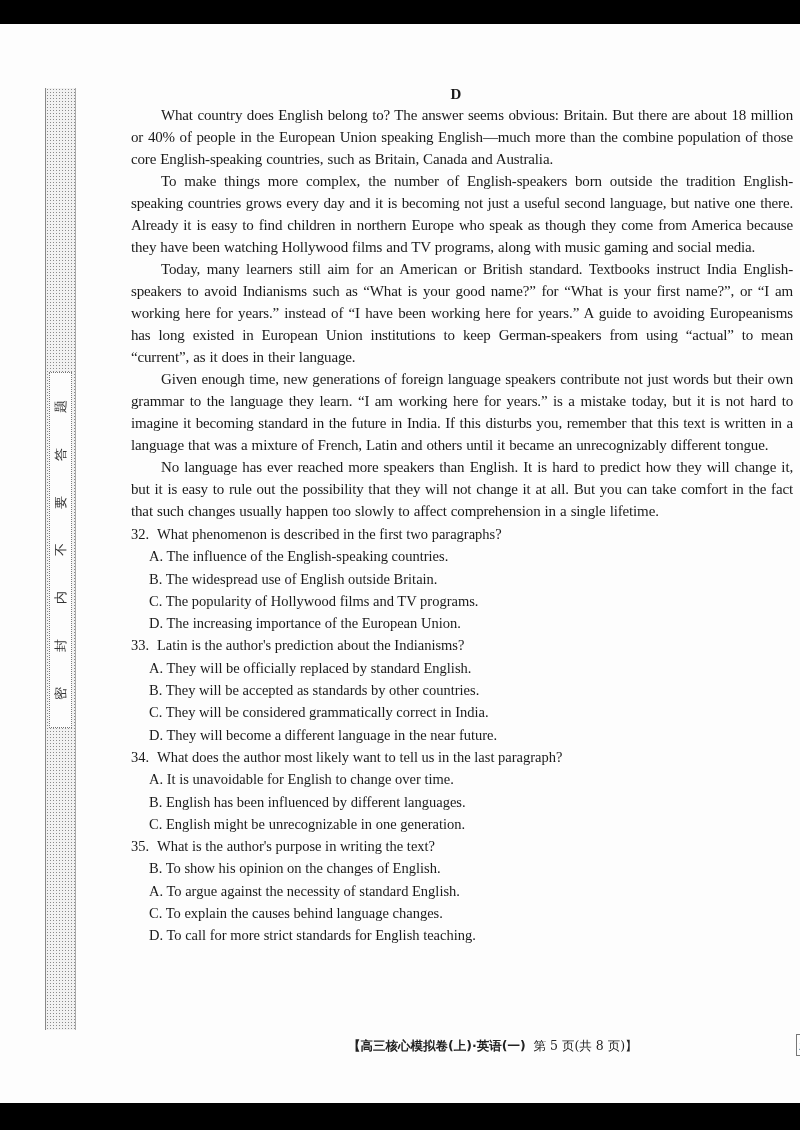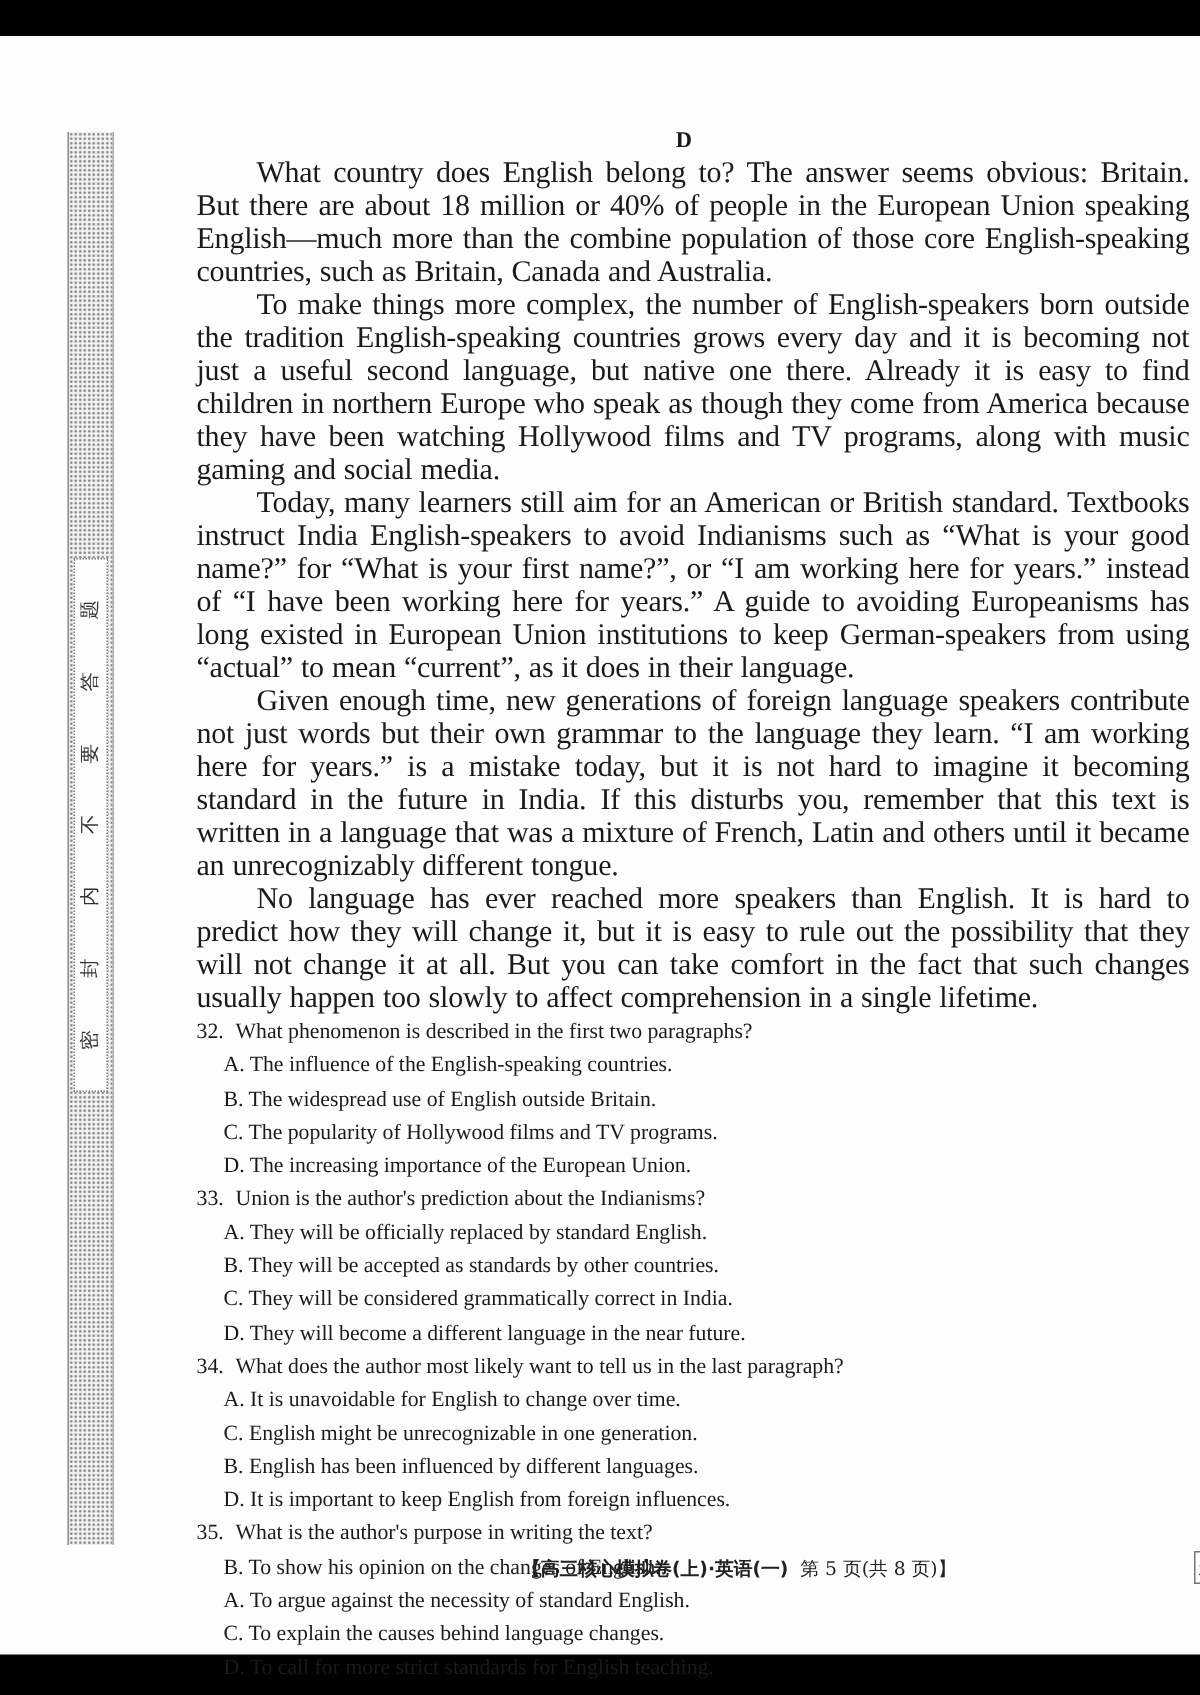--- a/index.html
+++ b/index.html
@@ -26,21 +26,21 @@
   .strip-char {
     font-family: "DejaVu Sans", sans-serif; font-size: 13px; color: #333;
     transform: rotate(-90deg); line-height: 1;
   }
 
   .content { position: absolute; left: 131px; top: 60px; width: 662px; }
   .section-title { text-align: center; font-weight: bold; font-size: 15px; height: 20px; line-height: 20px; margin-left: 0; width: 662px; padding-left: 0; }
   .section-title span { position: relative; left: -6px; }
 
   .para {
-    font-size: 20px; line-height: 22px; text-align: justify; text-indent: 2em;
+    font-size: 15px; line-height: 22px; text-align: justify; text-indent: 2em;
     letter-spacing: -0.15px; word-spacing: 0.5px;
   }
   .para:first-of-type { margin-top: 0; }
 
   .questions { margin-top: 1px; }
   .q { font-size: 14.5px; line-height: 22.3px; }
   .q-stem { display: flex; }
   .q-num { width: 26px; flex: none; }
   .opt { padding-left: 18px; }
 
@@ -89,36 +89,35 @@
             <span>What phenomenon is described in the first two paragraphs?</span>
           </div>
         <div class="opt">A. The influence of the English-speaking countries.</div>
         <div class="opt">B. The widespread use of English outside Britain.</div>
         <div class="opt">C. The popularity of Hollywood films and TV programs.</div>
         <div class="opt">D. The increasing importance of the European Union.</div>
       </div>
       <div class="q">
         <div class="q-stem">
             <span class="q-num">33.</span>
-            <span>Union is the author's prediction about the Indianisms?</span>
+            <span>Latin is the author's prediction about the Indianisms?</span>
           </div>
         <div class="opt">A. They will be officially replaced by standard English.</div>
         <div class="opt">B. They will be accepted as standards by other countries.</div>
         <div class="opt">C. They will be considered grammatically correct in India.</div>
         <div class="opt">D. They will become a different language in the near future.</div>
       </div>
       <div class="q">
         <div class="q-stem">
             <span class="q-num">34.</span>
             <span>What does the author most likely want to tell us in the last paragraph?</span>
           </div>
         <div class="opt">A. It is unavoidable for English to change over time.</div>
+        <div class="opt">B. English has been influenced by different languages.</div>
         <div class="opt">C. English might be unrecognizable in one generation.</div>
-        <div class="opt">B. English has been influenced by different languages.</div>
-        <div class="opt">D. It is important to keep English from foreign influences.</div>
       </div>
       <div class="q">
         <div class="q-stem">
             <span class="q-num">35.</span>
             <span>What is the author's purpose in writing the text?</span>
           </div>
         <div class="opt">B. To show his opinion on the changes of English.</div>
         <div class="opt">A. To argue against the necessity of standard English.</div>
         <div class="opt">C. To explain the causes behind language changes.</div>
         <div class="opt">D. To call for more strict standards for English teaching.</div>

